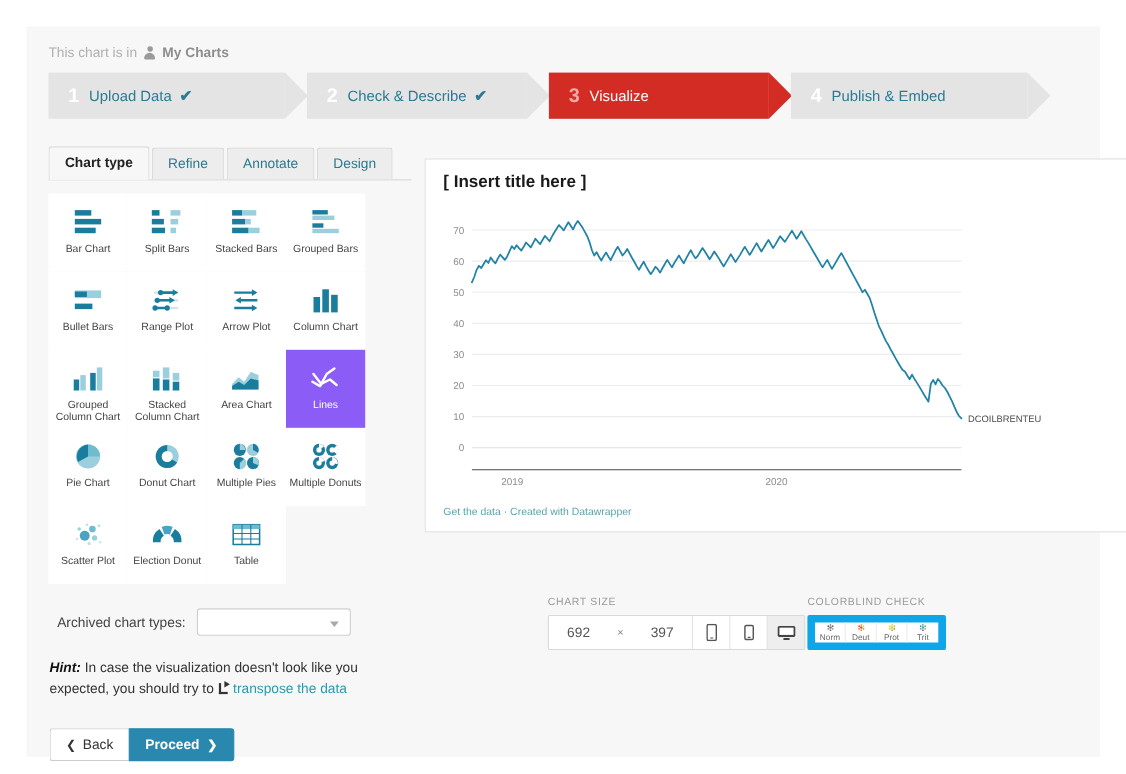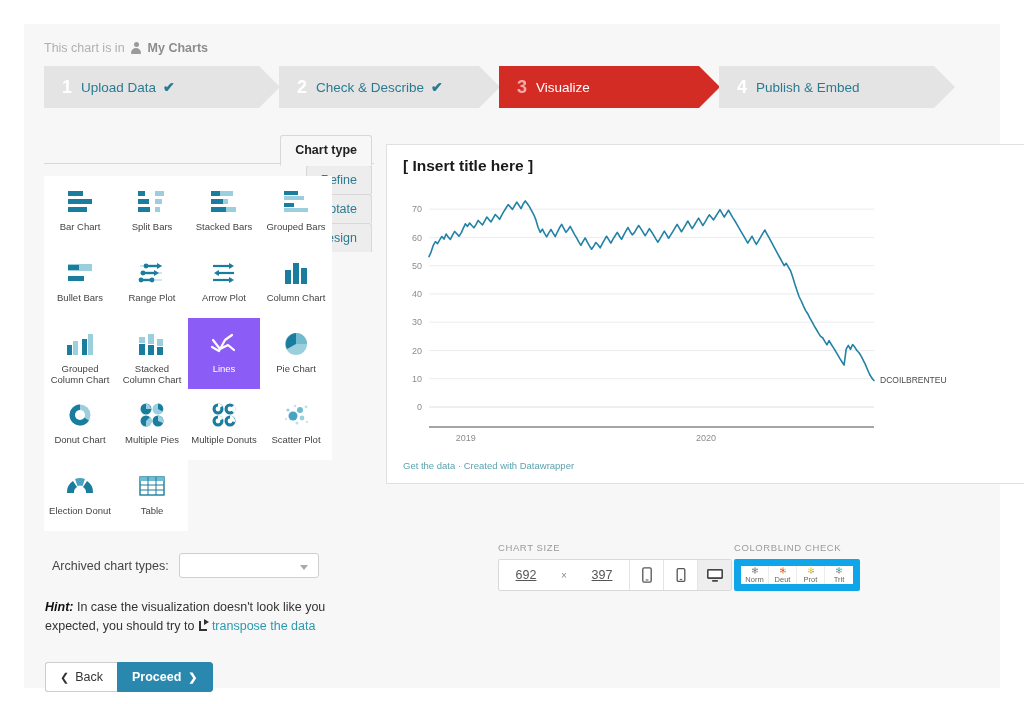--- a/index.html
+++ b/index.html
@@ -64,21 +64,21 @@
   .step.w3 { width: 200px; }
   .step.w4 { width: 215px; }
   .step.active { background: #d32c25; }
   .step.active::after { border-left-color: #d32c25; }
   .step.active .num { color: #f3a9a6; }
   .step.active .lbl { color: #ffffff; }
 
   
   .left-panel { position: absolute; left: 20px; top: 110px; width: 330px; }
   .tabs { display: flex; align-items: flex-end; height: 30px;
-          border-bottom: 1px solid #d8d8d8; flex-direction: column; }
+          border-bottom: 1px solid #d8d8d8; }
   .tab {
     padding: 6px 14px 6px 14px; font-size: 12.5px;
     color: #2a7b91; background: #ededed;
     border: 1px solid #d8d8d8; border-bottom: none;
     border-radius: 3px 3px 0 0; margin-right: 2px; line-height: 16px;
   }
   .tab.active {
     background: #f7f7f7; color: #222; font-weight: bold;
     position: relative; top: 1px; padding-bottom: 7px;
     border-bottom: 1px solid #f7f7f7;
@@ -180,21 +180,21 @@
   .ctl-colorblind { position: absolute; left: 710px; top: 518px; }
   .ctl-caption {
     font-size: 9.5px; color: #9a9a9a; letter-spacing: 0.6px; margin-bottom: 6px;
   }
   .size-box {
     display: flex; align-items: stretch; height: 32px;
     background: #ffffff; border: 1px solid #d9d9d9; border-radius: 2px;
   }
   .size-field {
     width: 54px; display: flex; align-items: center; justify-content: center;
-    font-size: 12.5px; color: #555; text-decoration: underline;
+    font-size: 12.5px; color: #555;
   }
   .size-x { width: 22px; display: flex; align-items: center; justify-content: center;
             font-size: 10px; color: #888; }
   .dev-btn {
     width: 34px; border-left: 1px solid #e4e4e4;
     display: flex; align-items: center; justify-content: center;
   }
   .dev-btn.active { background: #eeeeee; }
 
   .cb-box { display: flex; background: #ffffff;
@@ -377,20 +377,29 @@
             <rect x="3" y="13" width="6" height="11" fill="#1b7d9e"></rect>
             <rect x="12" y="3" width="6" height="10" fill="#9ccfdd"></rect>
             <rect x="12" y="14" width="6" height="10" fill="#1b7d9e"></rect>
             <rect x="21" y="8" width="6" height="7" fill="#9ccfdd"></rect>
             <rect x="21" y="16" width="6" height="8" fill="#1b7d9e"></rect>
           </svg>
         </div>
         <div class="tlabel">Stacked Column Chart</div>
       </div>
 
+      <div class="type-tile">
+        <div class="ticon">
+          <svg width="32" height="26" viewBox="0 0 32 26">
+            <path d="M3 18 L9 12 L14 16 L20 7 L27 10 L27 23 L3 23 Z" fill="#9ccfdd"></path>
+            <path d="M3 20 L9 16 L14 19 L20 13 L27 15 L27 23 L3 23 Z" fill="#1b7d9e"></path>
+          </svg>
+        </div>
+        <div class="tlabel">Area Chart</div>
+      </div>
 
       <div class="type-tile selected">
         <div class="ticon">
           <svg width="32" height="26" viewBox="0 0 32 26">
             <path d="M4 16 L11 20 L17 9 L24 4" stroke="#ffffff" stroke-width="2.2" fill="none" stroke-linecap="round" stroke-linejoin="round"></path>
             <path d="M5 9 L12 18 L20 14 L26 19" stroke="#ffffff" stroke-width="2.2" fill="none" stroke-linecap="round" stroke-linejoin="round"></path>
           </svg>
         </div>
         <div class="tlabel">Lines</div>
       </div>

